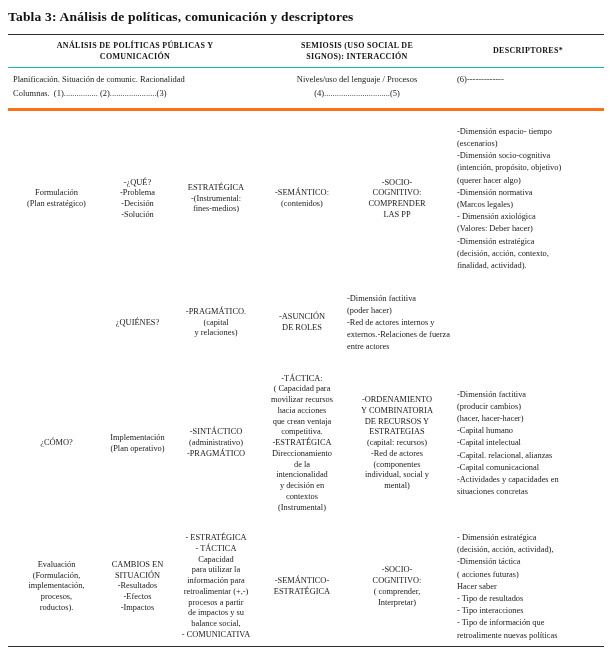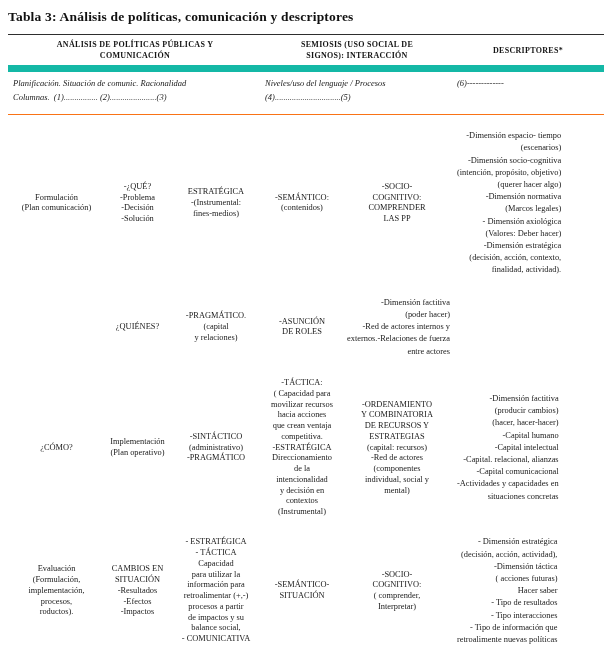--- a/index.html
+++ b/index.html
@@ -26,67 +26,66 @@
   .table {
     width: 596px;
     border-top: 1.5px solid #2e2e2e;
     border-bottom: 1.5px solid #2e2e2e;
   }
   .grp-row {
     display: grid;
     grid-template-columns: 254px 190px 152px;
   }
   .hdr-row {
-    border-bottom: 7px solid #14b8a6;
+    border-bottom: 1px solid #14b8a6;
     min-height: 33px;
     align-items: center;
   }
   .hdr {
     font-size: 8px;
     font-weight: bold;
     letter-spacing: 0.3px;
     text-align: center;
     line-height: 1.4;
     padding: 4px 12px;
     white-space: pre-wrap;
     color: #151515;
   }
   .sub-row {
-    border-bottom: 1px solid #f97316;
+    border-bottom: 3px solid #f97316;
     min-height: 43px;
     align-items: flex-start;
-    font-style: italic;
   }
   .sub {
     font-size: 8.5px;
     line-height: 1.6;
     padding: 5px 3px 4px 3px;
     white-space: pre-wrap;
   }
   .sub.g1 { text-align: left; padding-left: 5px; }
-  .sub.g2 { text-align: left; }
+  .sub.g2 { text-align: center; }
   .sub.g3 { text-align: left; padding-left: 5px; }
   .body-row {
     display: grid;
     grid-template-columns: 97px 65px 92px 80px 110px 152px;
   }
   .cell {
     font-size: 8.4px;
     line-height: 1.28;
     display: flex;
     flex-direction: column;
     justify-content: center;
     align-items: center;
     text-align: center;
     white-space: pre-wrap;
     padding: 4px 2px;
   }
   .cell.desc {
     align-items: flex-start;
-    text-align: right;
+    text-align: left;
     line-height: 1.45;
     padding-left: 5px;
     padding-right: 1px;
   }
   .r1 { min-height: 176px; }
   .r2 { min-height: 72px; }
   .r3 { min-height: 169px; }
   .r4 { min-height: 110px; }
 </style>
 </head>
@@ -109,21 +108,21 @@
     <div class="grp-row sub-row">
       <div class="sub g1">Planificación. Situación de comunic. Racionalidad
 Columnas.  (1)................ (2)......................(3)</div>
       <div class="sub g2">Niveles/uso del lenguaje / Procesos
 (4)...............................(5)</div>
       <div class="sub g3">(6)-------------</div>
     </div>
 
     <div class="body-row r1">
       <div class="cell">Formulación
-(Plan comunicación)</div>
+(Plan estratégico)</div>
       <div class="cell">-¿QUÉ?
 -Problema
 -Decisión
 -Solución</div>
       <div class="cell">ESTRATÉGICA
 -(Instrumental:
 fines-medios)</div>
       <div class="cell">-SEMÁNTICO:
 (contenidos)</div>
       <div class="cell">-SOCIO-
@@ -214,21 +213,21 @@
 - TÁCTICA
 Capacidad
 para utilizar la
 información para
 retroalimentar (+,-)
 procesos a partir
 de impactos y su
 balance social,
 - COMUNICATIVA</div>
       <div class="cell">-SEMÁNTICO-
-SITUACIÓN</div>
+ESTRATÉGICA</div>
       <div class="cell">-SOCIO-
 COGNITIVO:
 ( comprender,
 Interpretar)</div>
       <div class="cell desc">- Dimensión estratégica
 (decisión, acción, actividad),
 -Dimensión táctica
 ( acciones futuras)
 Hacer saber
 - Tipo de resultados

